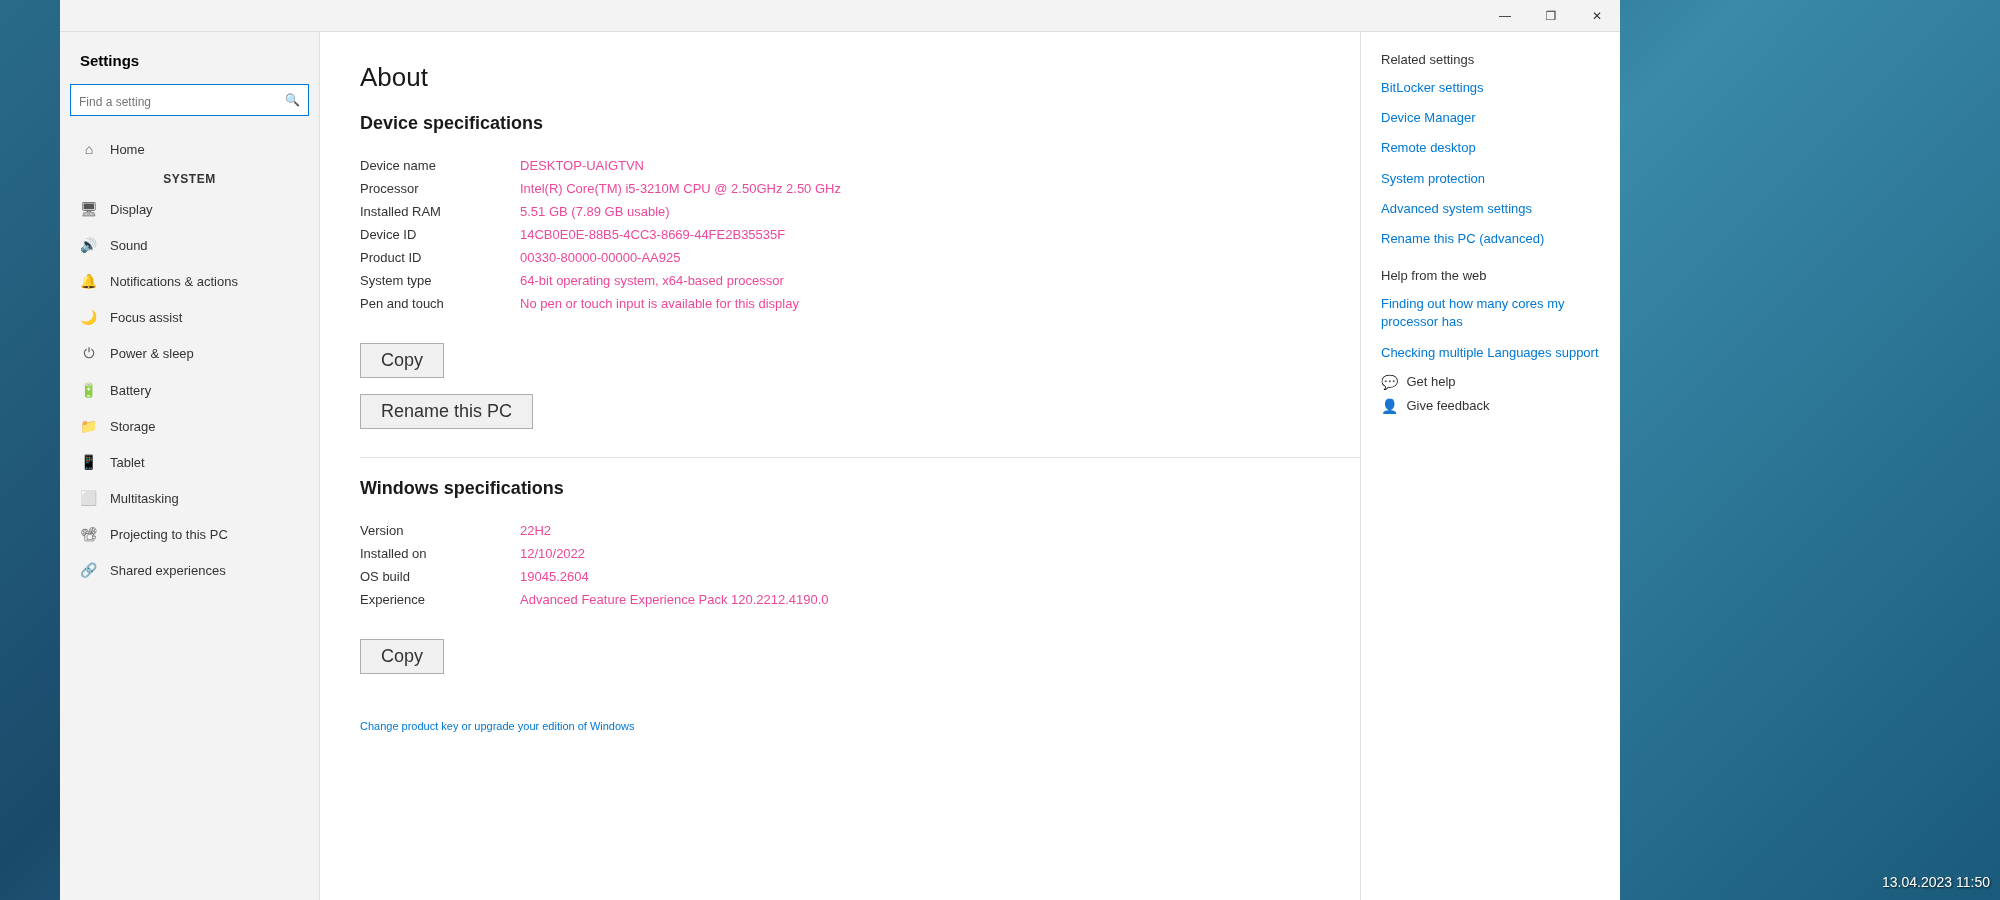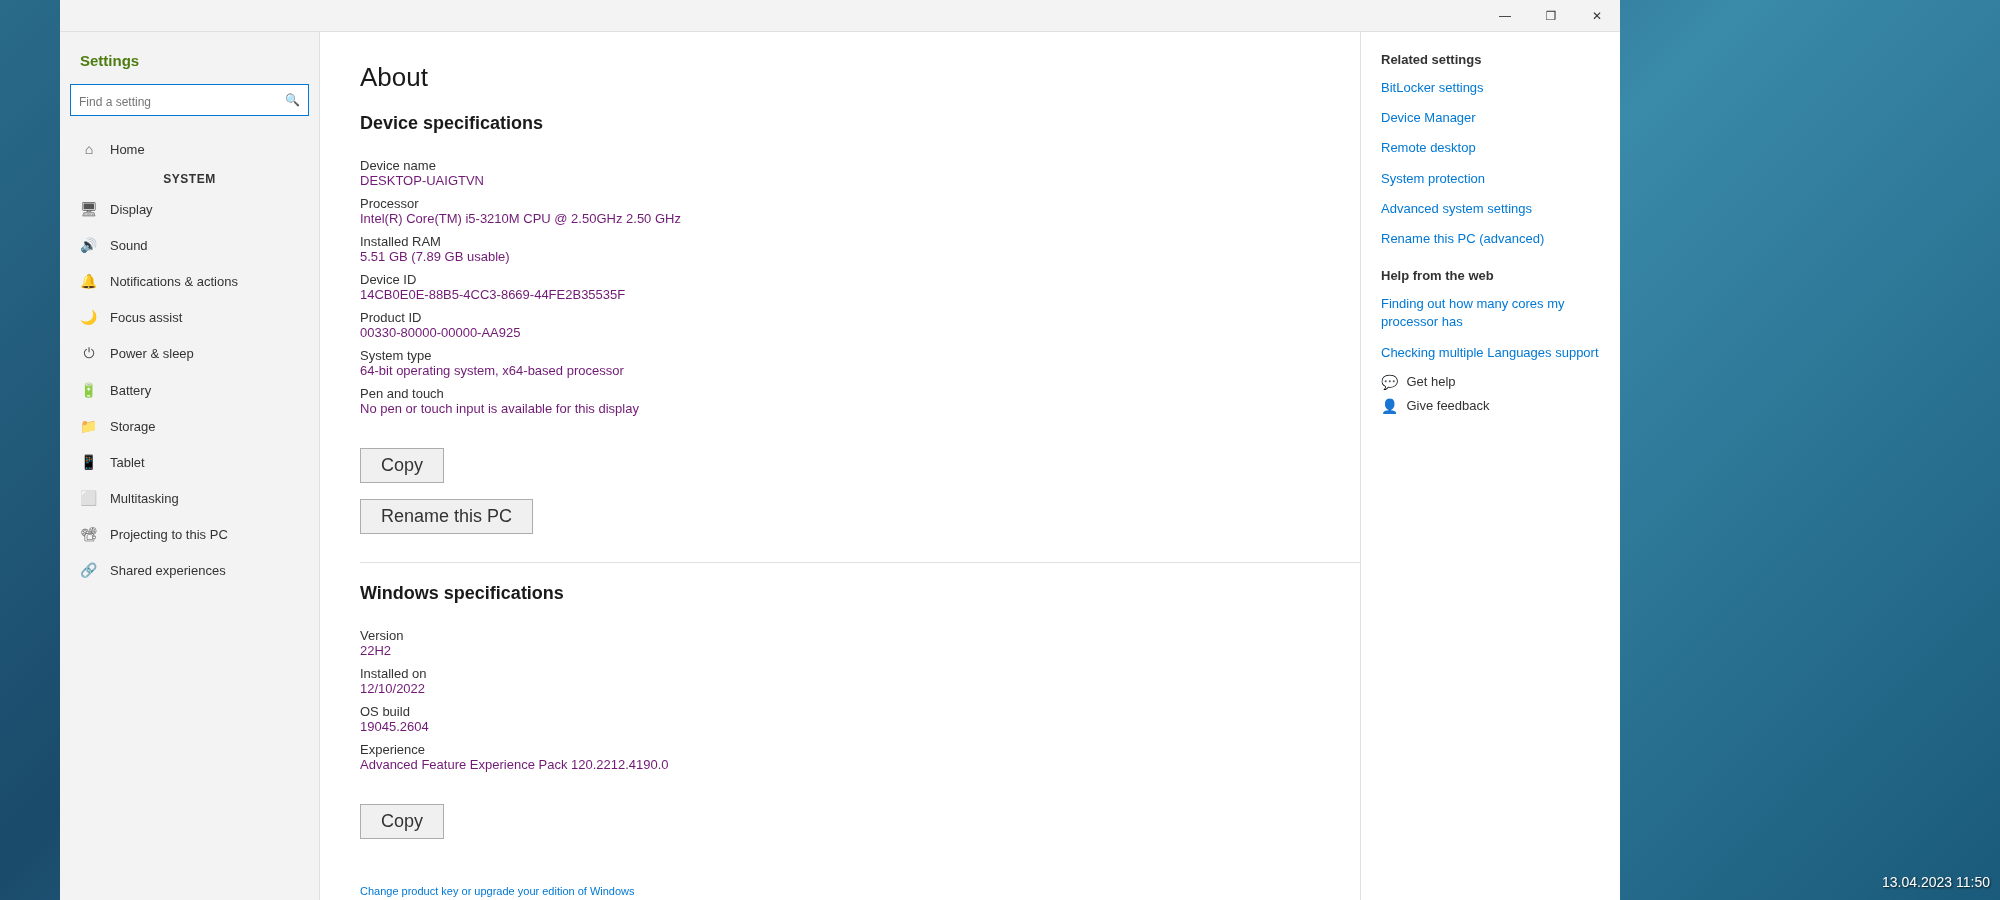--- a/index.html
+++ b/index.html
@@ -70,21 +70,21 @@
       flex-shrink: 0;
       display: flex;
       flex-direction: column;
       border-right: 1px solid #e0e0e0;
       padding-top: 10px;
     }
 
     .sidebar-title {
       font-size: 15px;
       font-weight: 600;
-      color: #4d7c0f;
+      color: #000000;
       padding: 10px 20px 15px 20px;
     }
 
     .search-box {
       margin: 0 10px 15px 10px;
       position: relative;
       display: flex;
       align-items: flex-end;
       border: 1px solid #0078d4;
       background: white;
@@ -163,31 +163,30 @@
     .spec-table {
       width: 100%;
       margin-bottom: 20px;
     }
 
     .spec-row {
       display: flex;
       padding: 4px 0;
       font-size: 13px;
       align-items: flex-start;
-      flex-direction: column;
     }
 
     .spec-label {
       width: 160px;
       flex-shrink: 0;
       color: #333;
     }
 
     .spec-value {
-      color: #701a75;
+      color: #ec4899;
       flex: 1;
     }
 
     .btn {
       padding: 6px 20px;
       border: 1px solid #adadad;
       background: #f0f0f0;
       cursor: pointer;
       font-size: 18px;
       color: #333;
@@ -217,21 +216,21 @@
       right: 0;
       width: 260px;
       padding: 20px;
       background: white;
       border-left: 1px solid #e0e0e0;
       height: calc(100% - 32px);
     }
 
     .related-title {
       font-size: 13px;
-      font-weight: 700;
+      font-weight: 400;
       color: #333;
       margin-bottom: 12px;
     }
 
     .related-link {
       display: block;
       color: #0078d4;
       font-size: 13px;
       text-decoration: none;
       margin-bottom: 12px;

